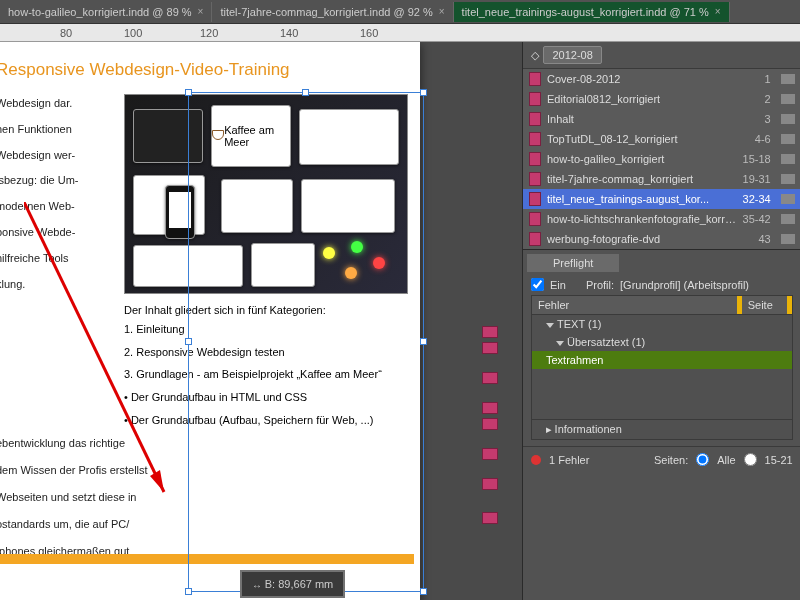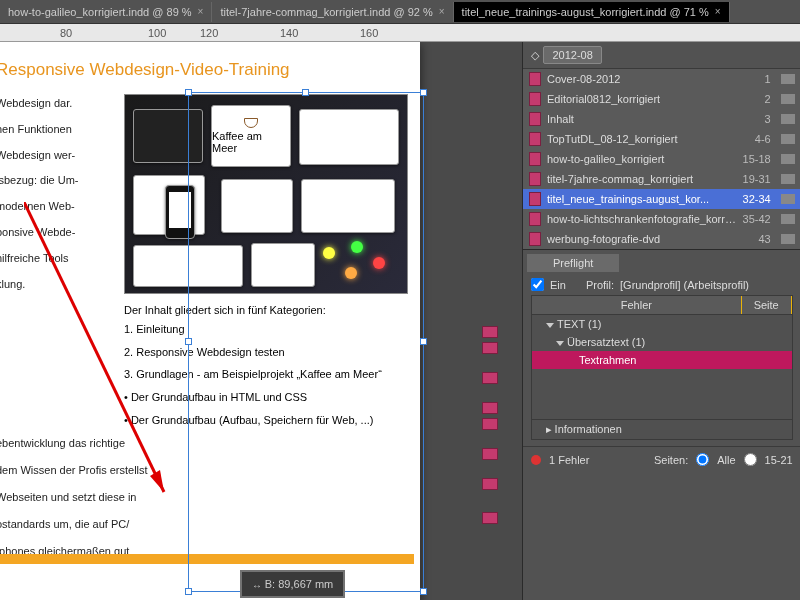--- a/index.html
+++ b/index.html
@@ -1,33 +1,33 @@
 <!DOCTYPE html>
 <html><head>
 <meta charset="utf-8">
 <style>
 *{box-sizing:border-box;margin:0;padding:0;font-family:"Segoe UI",Arial,sans-serif;font-size:11px;}
 body{width:800px;height:600px;background:#4a4a4a;overflow:hidden;position:relative;}
 .tabbar{height:24px;background:#525252;display:flex;align-items:center;color:#ccc;border-bottom:1px solid #333;}
 .tab{padding:4px 8px;border-right:1px solid #666;display:flex;align-items:center;gap:6px;}
-.tab.active{background:#000000;}
+.tab.active{background:#14532d;}
 .tab .x{font-size:10px;color:#aaa;}
 .rulerH{height:18px;background:#e8e8e8;border-bottom:1px solid #999;position:relative;font-size:9px;color:#555;}
 .rulerH span{position:absolute;top:3px;}
 .workspace{display:flex;height:558px;}
 .doc-area{flex:0 0 462px;background:#4a4a4a;position:relative;overflow:hidden;}
 .page{background:#fff;width:430px;height:560px;position:absolute;left:-10px;top:0;padding:10px 10px 10px 0;box-shadow:2px 2px 8px rgba(0,0,0,.4);}
 .title{color:#e8951f;font-size:17px;font-weight:500;margin:8px 0 14px 6px;}
 .body-col{float:left;width:120px;font-size:10.5px;line-height:1.8;color:#222;padding-left:6px;}
 .body-col p{margin-bottom:6px;}
 .img-block{float:right;width:286px;}
 .collage{width:284px;height:200px;background:linear-gradient(135deg,#1a1a1a,#2a2a3a);border:1px solid #888;position:relative;overflow:hidden;}
 .collage .tile{position:absolute;background:#fff;border:1px solid #999;border-radius:3px;box-shadow:0 1px 3px rgba(0,0,0,.5);}
 .collage .t1{left:8px;top:14px;width:70px;height:54px;background:#222;}
-.collage .t2{left:86px;top:10px;width:80px;height:62px;display:flex;flex-direction:column;align-items:center;justify-content:center;font-family:cursive;font-size:9px;}
+.collage .t2{left:86px;top:10px;width:80px;height:62px;display:flex;flex-direction:row;align-items:center;justify-content:center;font-family:cursive;font-size:9px;}
 .collage .cup{width:14px;height:10px;border:1px solid #8a5a2a;border-radius:0 0 7px 7px;margin-bottom:2px;}
 .collage .t3{left:174px;top:14px;width:100px;height:56px;}
 .collage .t4{left:8px;top:80px;width:72px;height:60px;}
 .collage .phone{left:40px;top:90px;width:30px;height:54px;background:#111;border-radius:4px;}
 .collage .phone::after{content:"";position:absolute;left:3px;top:6px;right:3px;height:36px;background:#fff;}
 .collage .t5{left:96px;top:84px;width:72px;height:54px;}
 .collage .t6{left:176px;top:84px;width:94px;height:54px;}
 .collage .t7{left:8px;top:150px;width:110px;height:42px;}
 .collage .t8{left:126px;top:148px;width:64px;height:44px;}
 .collage .net{position:absolute;right:8px;bottom:6px;width:84px;height:50px;}
@@ -52,23 +52,23 @@
 .page-row .name{flex:1;white-space:nowrap;overflow:hidden;text-overflow:ellipsis;}
 .page-row .range{color:#bbb;margin-right:4px;}
 .page-row.sel .range{color:#fff;}
 .spread{width:14px;height:10px;border:1px solid #888;background:#888;}
 .preflight{border-top:1px solid #2a2a2a;}
 .pf-tab{background:#6a6a6a;padding:3px 26px;display:inline-block;font-size:11px;}
 .pf-body{padding:6px 8px;font-size:11px;}
 .pf-row{display:flex;align-items:center;gap:6px;margin-bottom:4px;}
 .errtable{border:1px solid #3a3a3a;background:#505050;margin-top:4px;}
 .errhead{display:flex;background:#5a5a5a;border-bottom:1px solid #3a3a3a;}
-.errhead div{padding:3px 6px;border-right:1px solid #eab308;text-align:center;}
+.errhead div{padding:3px 6px;border-right:5px solid #eab308;}
 .erritem{padding:3px 6px 3px 14px;}
-.erritem.sel{background:#be185d;color:#fff;padding-left:47px;}
+.erritem.sel{background:#4d7c0f;color:#fff;padding-left:14px;}
 .pf-foot{display:flex;align-items:center;gap:8px;padding:6px 8px;border-top:1px solid #3a3a3a;font-size:11px;}
 .dot{width:10px;height:10px;background:#d33;border-radius:50%;}
 .tri{display:inline-block;width:0;height:0;border-left:4px solid transparent;border-right:4px solid transparent;border-top:5px solid #ccc;margin-right:3px;}
 input[type=checkbox],input[type=radio]{margin:0;}
 </style>
 </head>
 <body>
 
 <div class="tabbar">
   <div class="tab">
@@ -80,21 +80,21 @@
       <span class="x">×</span>
     </div>
   <div class="tab active">
       <span>titel_neue_trainings-august_korrigiert.indd @ 71 %</span>
       <span class="x">×</span>
     </div>
 </div>
 
 <div class="rulerH">
   <span style="left:60px">80</span>
-  <span style="left:148px">100</span>
+  <span style="left:124px">100</span>
   <span style="left:200px">120</span>
   <span style="left:280px">140</span>
   <span style="left:360px">160</span>
 </div>
 
 <div class="workspace">
   <div class="doc-area">
     <div class="page">
       <div class="title">Responsive Webdesign-Video-Training</div>
 

